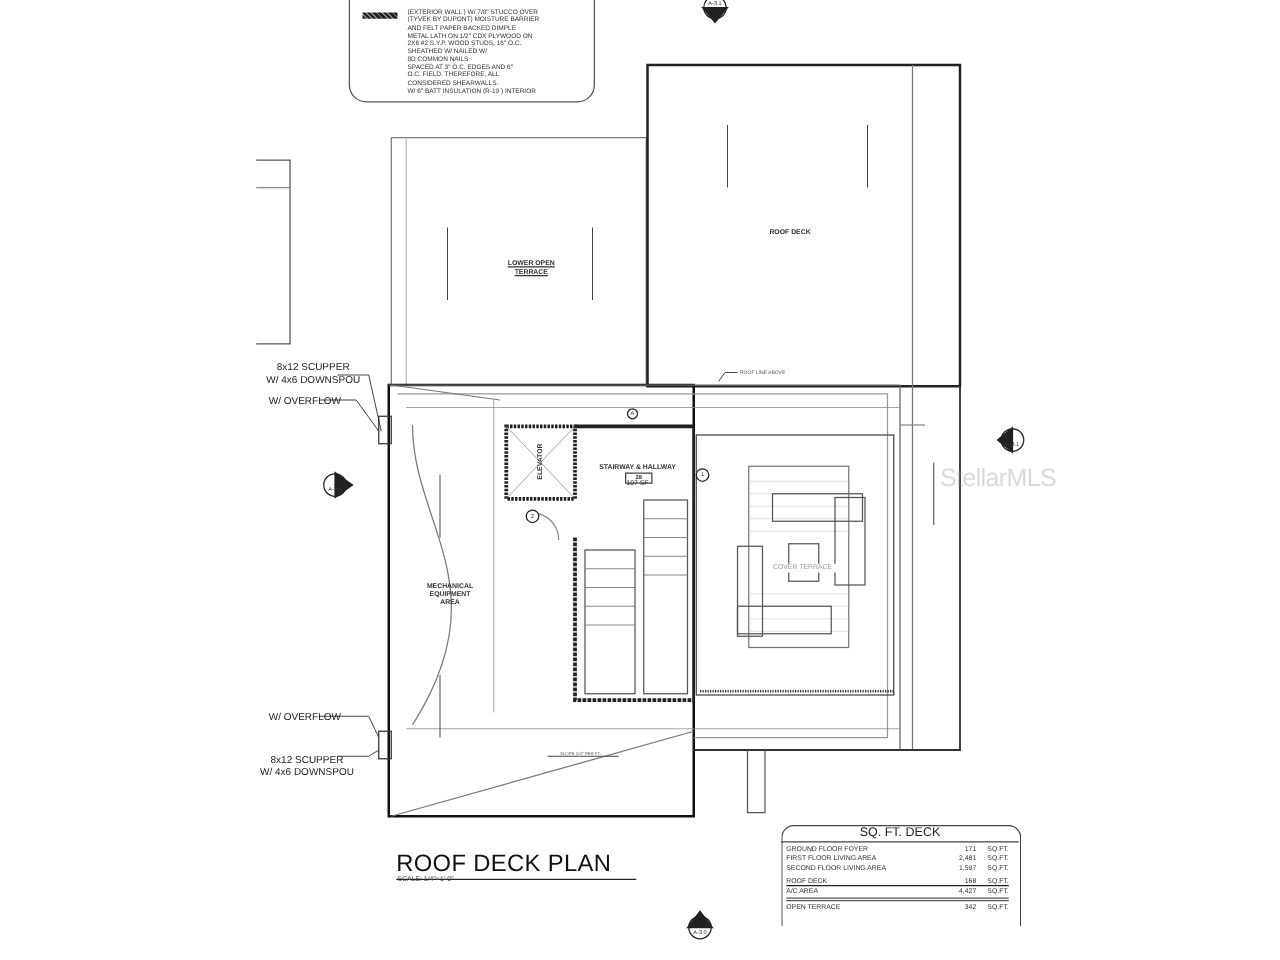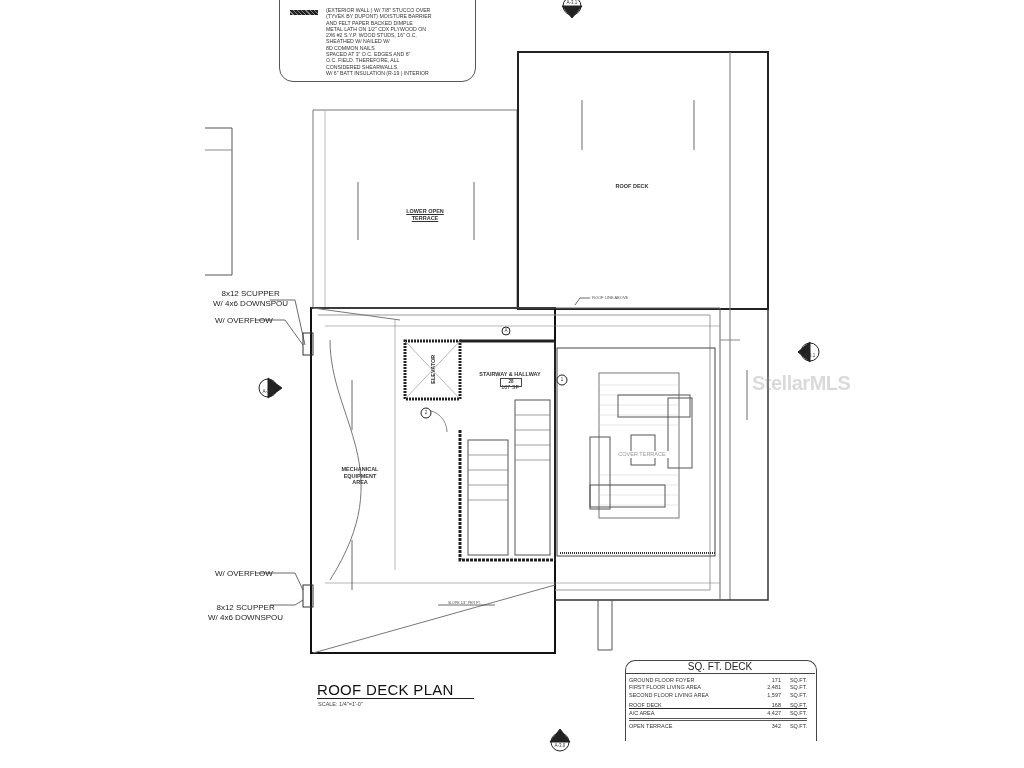--- a/index.html
+++ b/index.html
@@ -5,29 +5,29 @@
   html,body{margin:0;padding:0;background:#fff;}
   body{width:1024px;height:768px;position:relative;overflow:hidden;font-family:"Liberation Sans",sans-serif;color:#222;}
   .abs{position:absolute;}
   svg{position:absolute;left:0;top:0;}
   .note-box{left:279px;top:-10px;width:195px;height:90px;border:1.5px solid #555;border-radius:0 0 14px 14px;background:#fff;}
   .note-hatch{left:290px;top:10px;width:28px;height:5px;background:repeating-linear-gradient(45deg,#222 0 2px,#888 2px 3px);}
   .note-text{left:326px;top:7px;width:150px;font-size:5.2px;line-height:6.3px;color:#333;text-transform:uppercase;white-space:pre-line;}
   .lbl{font-size:8px;color:#222;white-space:nowrap;}
   .room{font-size:5.5px;font-weight:bold;color:#333;text-align:center;line-height:6.5px;}
   .u{text-decoration:underline;}
-  .title{left:317px;top:681px;font-size:15px;color:#111;letter-spacing:0.3px;border-bottom:1.5px solid #222;padding-right:20px;}
+  .title{left:317px;top:681px;font-size:19px;color:#111;letter-spacing:0.3px;border-bottom:1.5px solid #222;padding-right:20px;}
   .scale{left:318px;top:701px;font-size:5.5px;color:#444;}
   .sq-box{left:625px;top:660px;width:190px;height:80px;border:1.5px solid #444;border-radius:10px 10px 0 0;border-bottom:none;background:#fff;}
   .sq-title{left:625px;top:660px;width:190px;text-align:center;font-size:10px;color:#222;border-bottom:1.5px solid #444;height:13px;line-height:13px;}
   .sq-row{left:629px;width:178px;font-size:5.5px;color:#333;display:flex;}
   .sq-row .n{flex:1;}
   .sq-row .v{width:30px;text-align:right;}
   .sq-row .unit{width:26px;text-align:right;}
-  .watermark{left:752px;top:372px;font-size:20px;font-weight:bold;color:rgba(150,150,150,0.35);letter-spacing:-0.5px;}
+  .watermark{left:752px;top:372px;font-size:20px;font-weight:normal;color:rgba(150,150,150,0.35);letter-spacing:-0.5px;}
   .tag{font-size:4.5px;color:#333;text-align:center;}
 </style>
 </head>
 <body>
 
 <svg width="1024" height="768" viewBox="0 0 1024 768">
   <g fill="none" stroke="#222" stroke-width="1">
 
     <path d="M205 128 H232 V275 H205" stroke="#555"></path>
     <line x1="205" y1="150" x2="232" y2="150" stroke="#888"></line>

